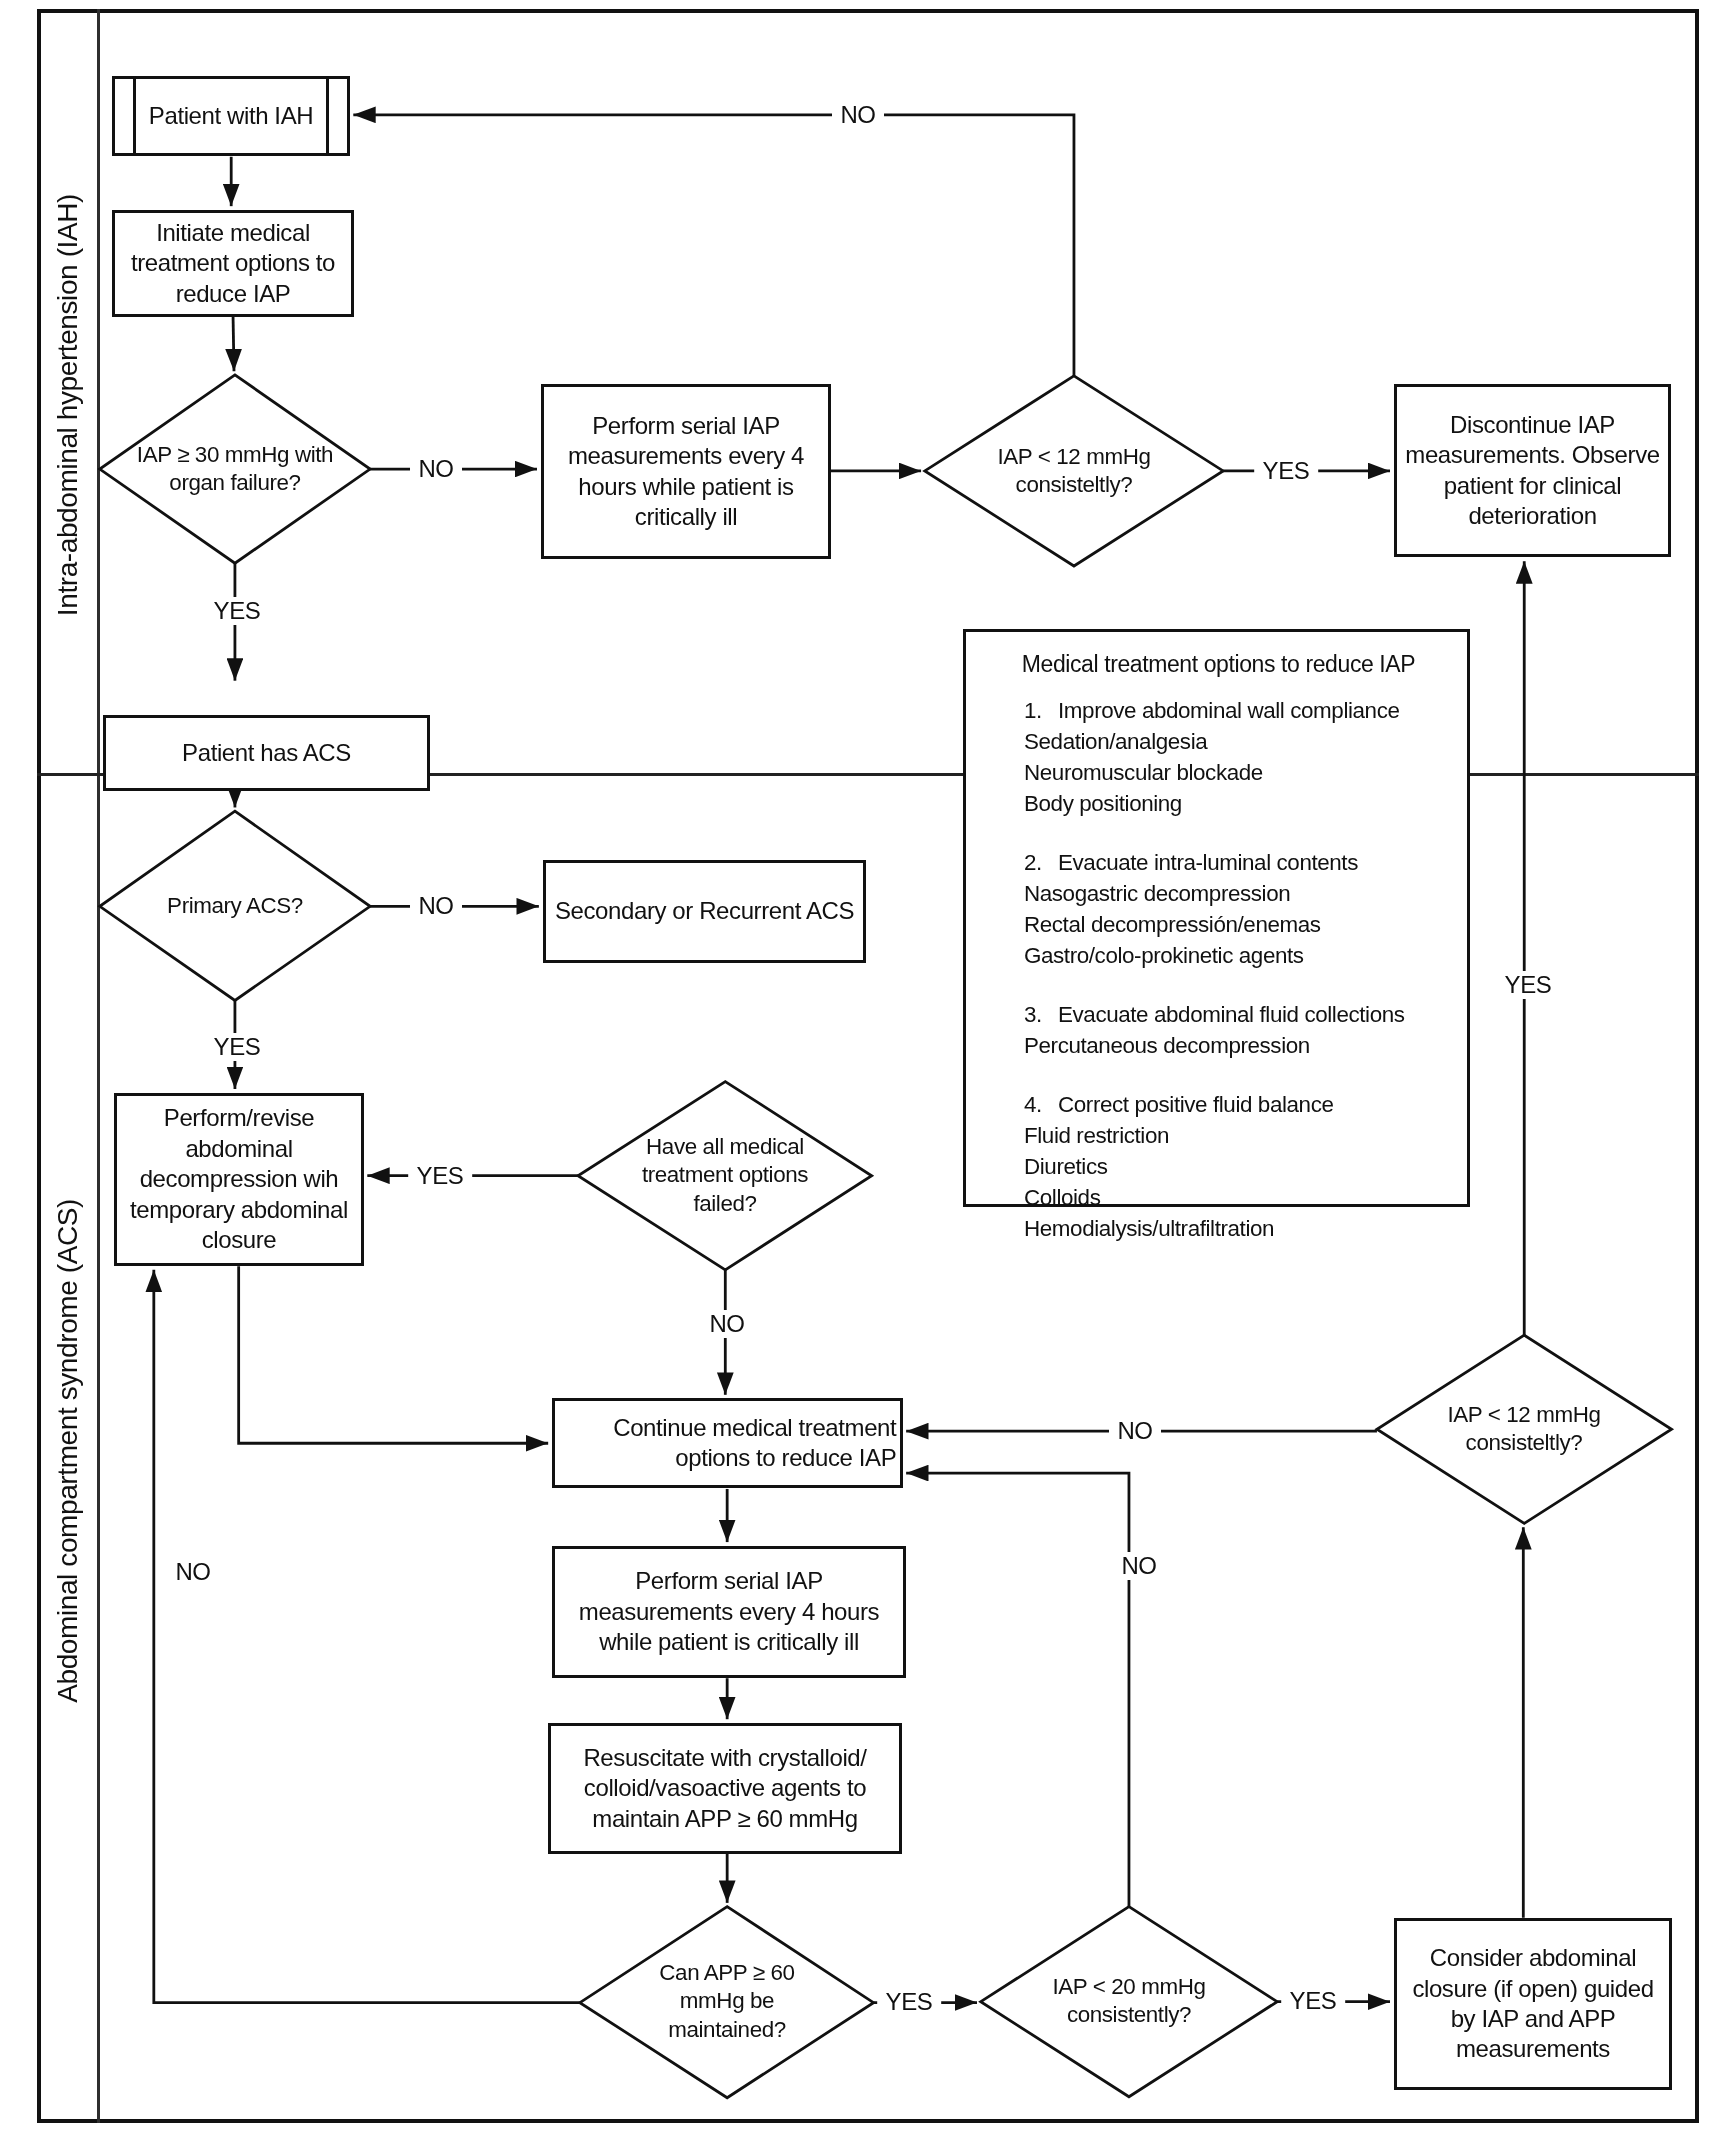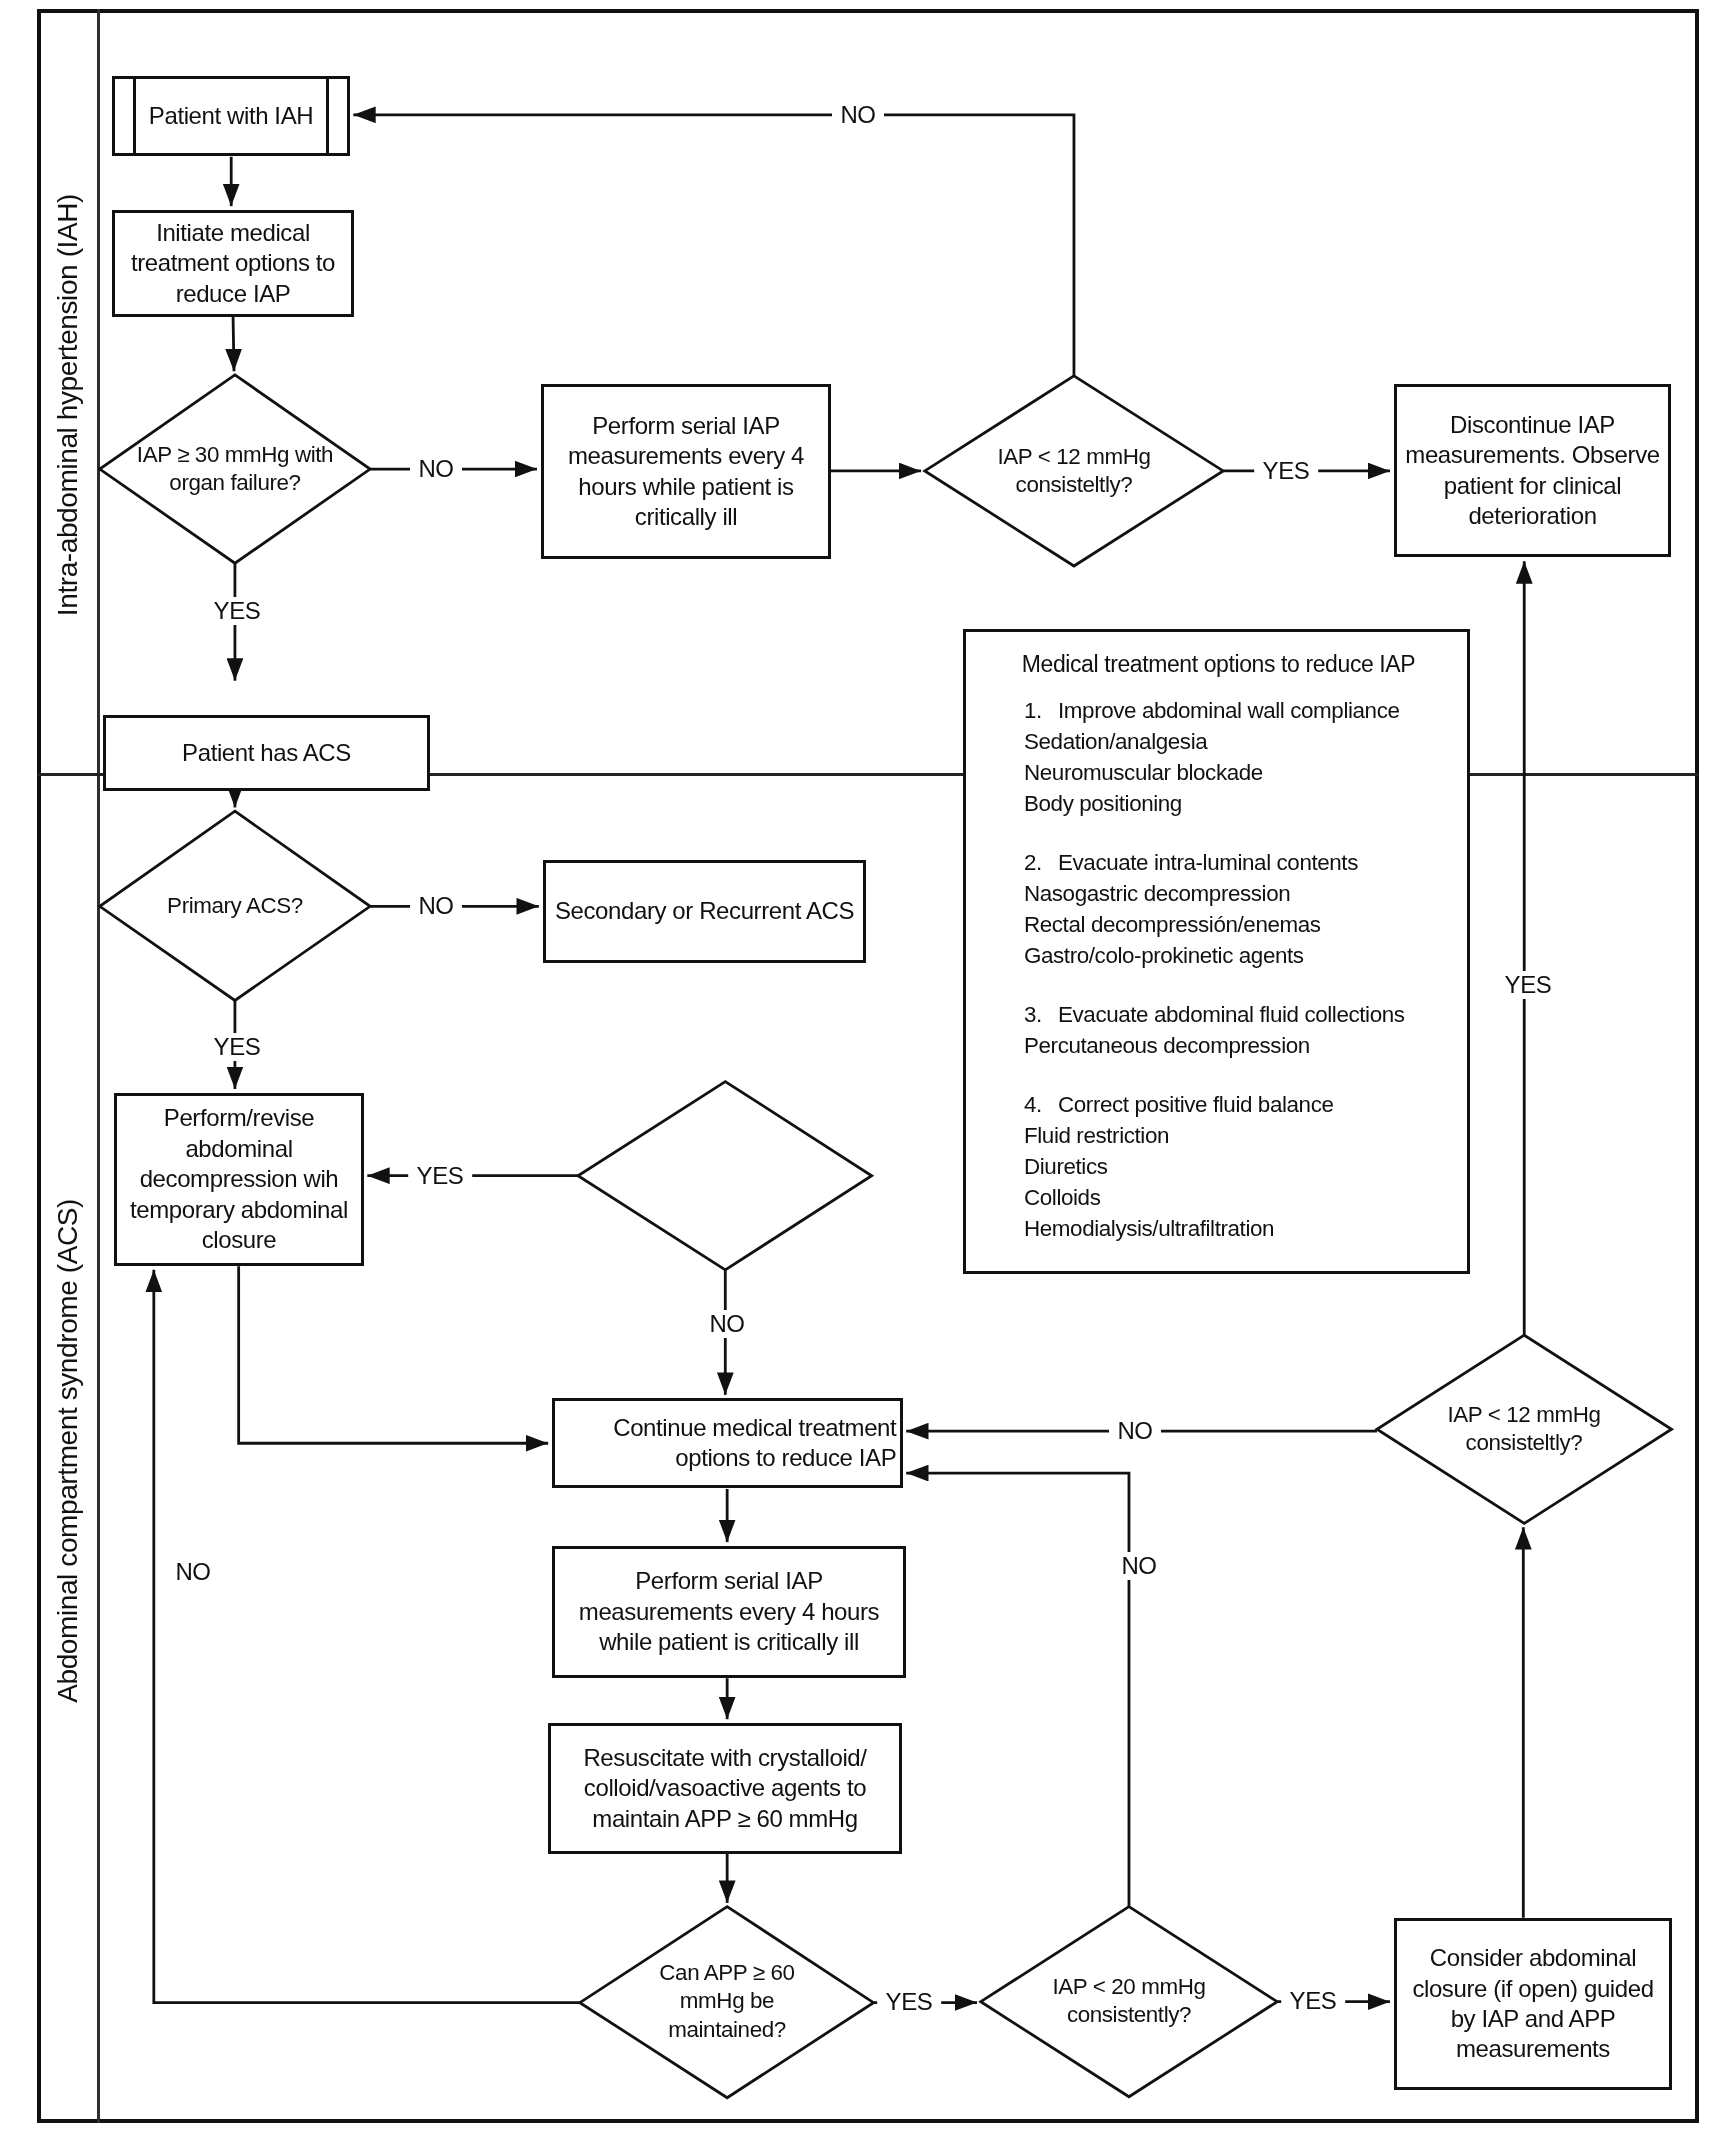--- a/index.html
+++ b/index.html
@@ -129,21 +129,21 @@
   </div>
 
   <div class="box" style="left:548px;top:1723px;width:354px;height:131px;">
     <span>Resuscitate with crystalloid/​colloid/​vasoactive agents to maintain APP ≥ 60 mmHg</span>
   </div>
 
   <div class="box" style="left:1394px;top:1918px;width:278px;height:172px;">
     <span>Consider abdominal closure (if open) guided by IAP and APP measurements</span>
   </div>
 
-  <div class="box options" style="left:963px;top:629px;width:507px;height:645px;">
+  <div class="box options" style="left:963px;top:629px;width:507px;height:578px;">
     <div class="opt-title">Medical treatment options to reduce IAP</div>
     <div class="og">
       <div class="og-head">
         <span class="og-num">1.</span>
         <span class="og-title">Improve abdominal wall compliance</span>
       </div>
       <div class="og-item">Sedation/analgesia</div>
       <div class="og-item">Neuromuscular blockade</div>
       <div class="og-item">Body positioning</div>
     </div>
@@ -171,20 +171,21 @@
       <div class="og-item">Fluid restriction</div>
       <div class="og-item">Diuretics</div>
       <div class="og-item">Colloids</div>
       <div class="og-item">Hemodialysis/ultrafiltration</div>
     </div>
   </div>
 
   <div class="dlabel" style="left:235px;top:469px;width:200px;">IAP ≥ 30 mmHg with organ failure?</div>
   <div class="dlabel" style="left:1074px;top:471px;width:214px;">IAP &lt; 12 mmHg consisteltly?</div>
   <div class="dlabel" style="left:235px;top:906px;width:196px;">Primary ACS?</div>
+  <div class="dlabel" style="left:725px;top:1176px;width:214px;">Have all medical treatment options failed?</div>
   <div class="dlabel" style="left:727px;top:2002px;width:196px;">Can APP ≥ 60 mmHg be maintained?</div>
   <div class="dlabel" style="left:1129px;top:2001px;width:214px;">IAP &lt; 20 mmHg consistently?</div>
   <div class="dlabel" style="left:1524px;top:1429px;width:214px;">IAP &lt; 12 mmHg consisteltly?</div>
 
   <span class="el" style="left:858px;top:115px;">NO</span>
   <span class="el" style="left:436px;top:469px;">NO</span>
   <span class="el" style="left:1286px;top:471px;">YES</span>
   <span class="el" style="left:237px;top:611px;">YES</span>
   <span class="el" style="left:436px;top:906px;">NO</span>
   <span class="el" style="left:237px;top:1047px;">YES</span>

